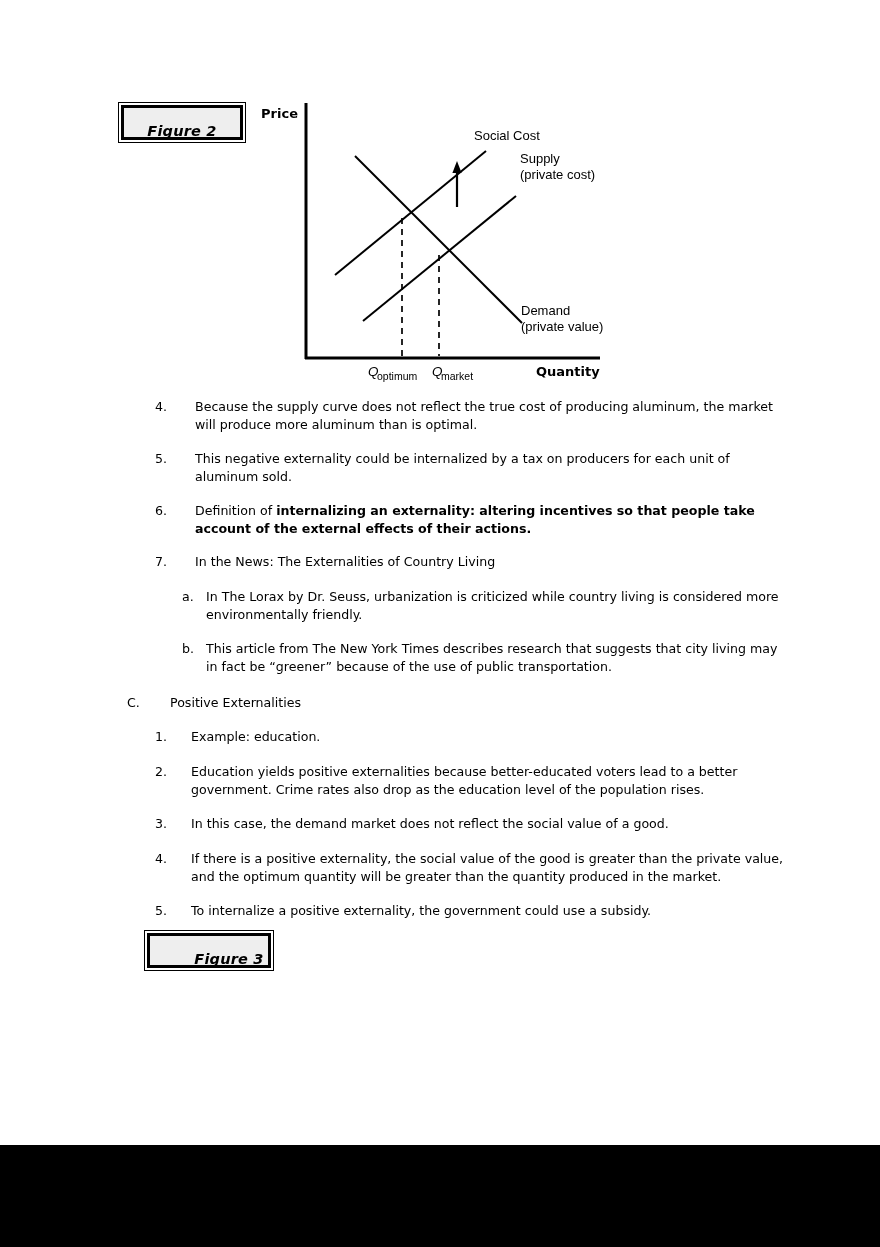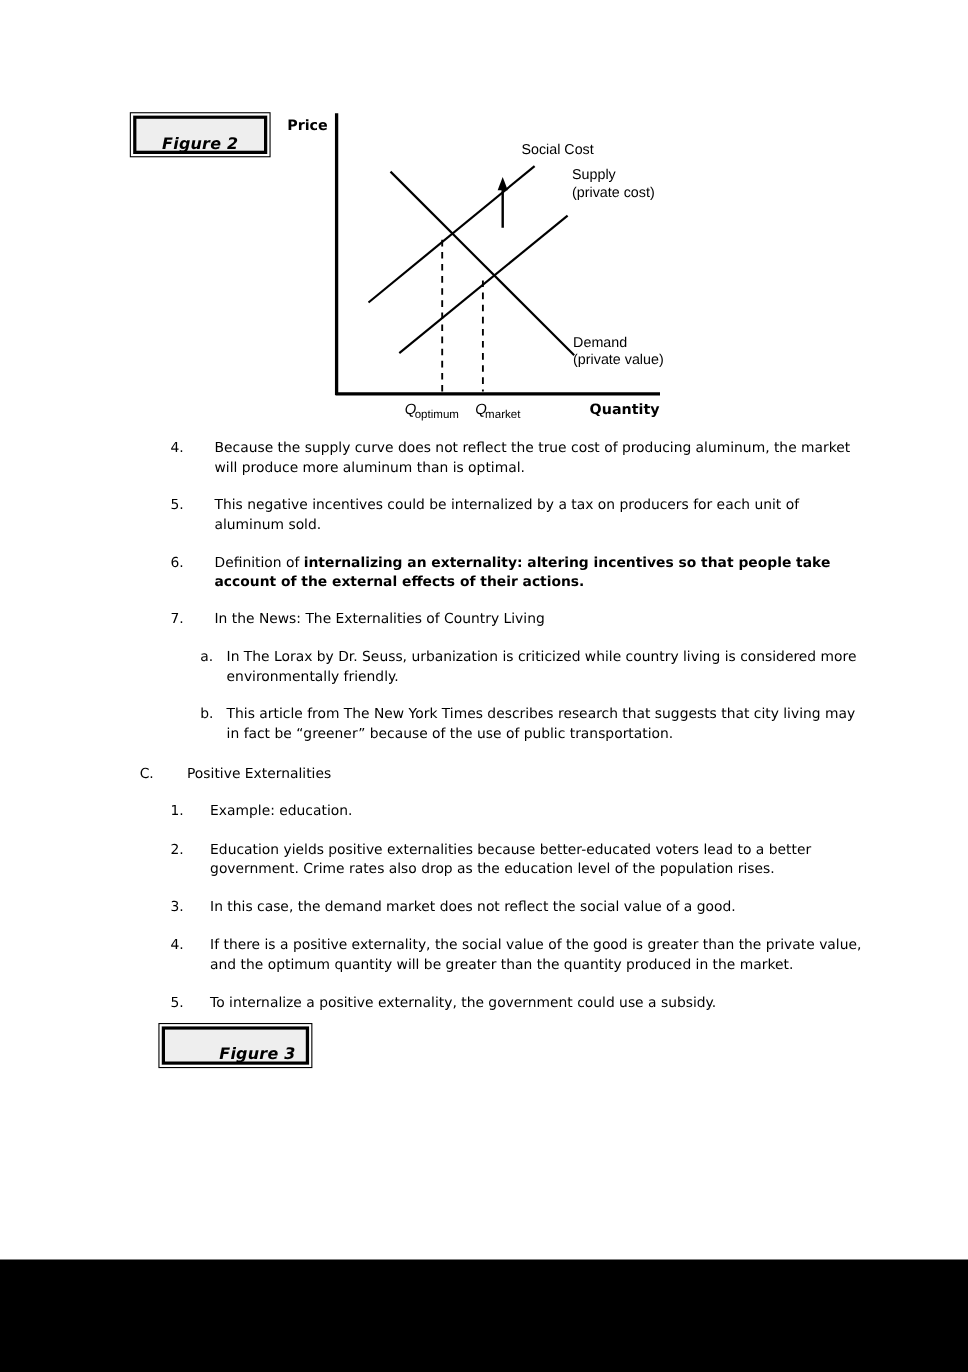--- a/index.html
+++ b/index.html
@@ -41,21 +41,21 @@
   }
   #figure2-box {
     left: 121px;
     top: 105px;
     width: 122px;
     height: 35px;
   }
   #figure3-box {
     left: 147px;
     top: 933px;
-    width: 134px;
+    width: 124px;
     height: 35px;
     padding-left: 40px;
   }
 
   
   #chart {
     position: absolute;
     left: 250px;
     top: 95px;
     width: 390px;
@@ -198,21 +198,21 @@
     </svg>
   </div>
 
   <div class="outline-item lv1" style="top:398px;">
     <span class="marker">4.</span>
     <span class="body">Because the supply curve does not reflect the true cost of producing aluminum, the market will produce more aluminum than is optimal.</span>
   </div>
 
   <div class="outline-item lv1" style="top:450px;">
     <span class="marker">5.</span>
-    <span class="body">This negative incentives could be internalized by a tax on producers for each unit of aluminum sold.</span>
+    <span class="body">This negative externality could be internalized by a tax on producers for each unit of aluminum sold.</span>
   </div>
 
   <div class="outline-item lv1" style="top:502px;">
     <span class="marker">6.</span>
     <span class="body"><span>Definition of </span><span class="bold-ul">internalizing an externality</span><span class="bold">: altering incentives so that people take account of the external effects of their actions.</span></span>
   </div>
 
   <div class="outline-item lv1" style="top:553px;">
     <span class="marker">7.</span>
     <span class="body ital">In the News: The Externalities of Country Living</span>

